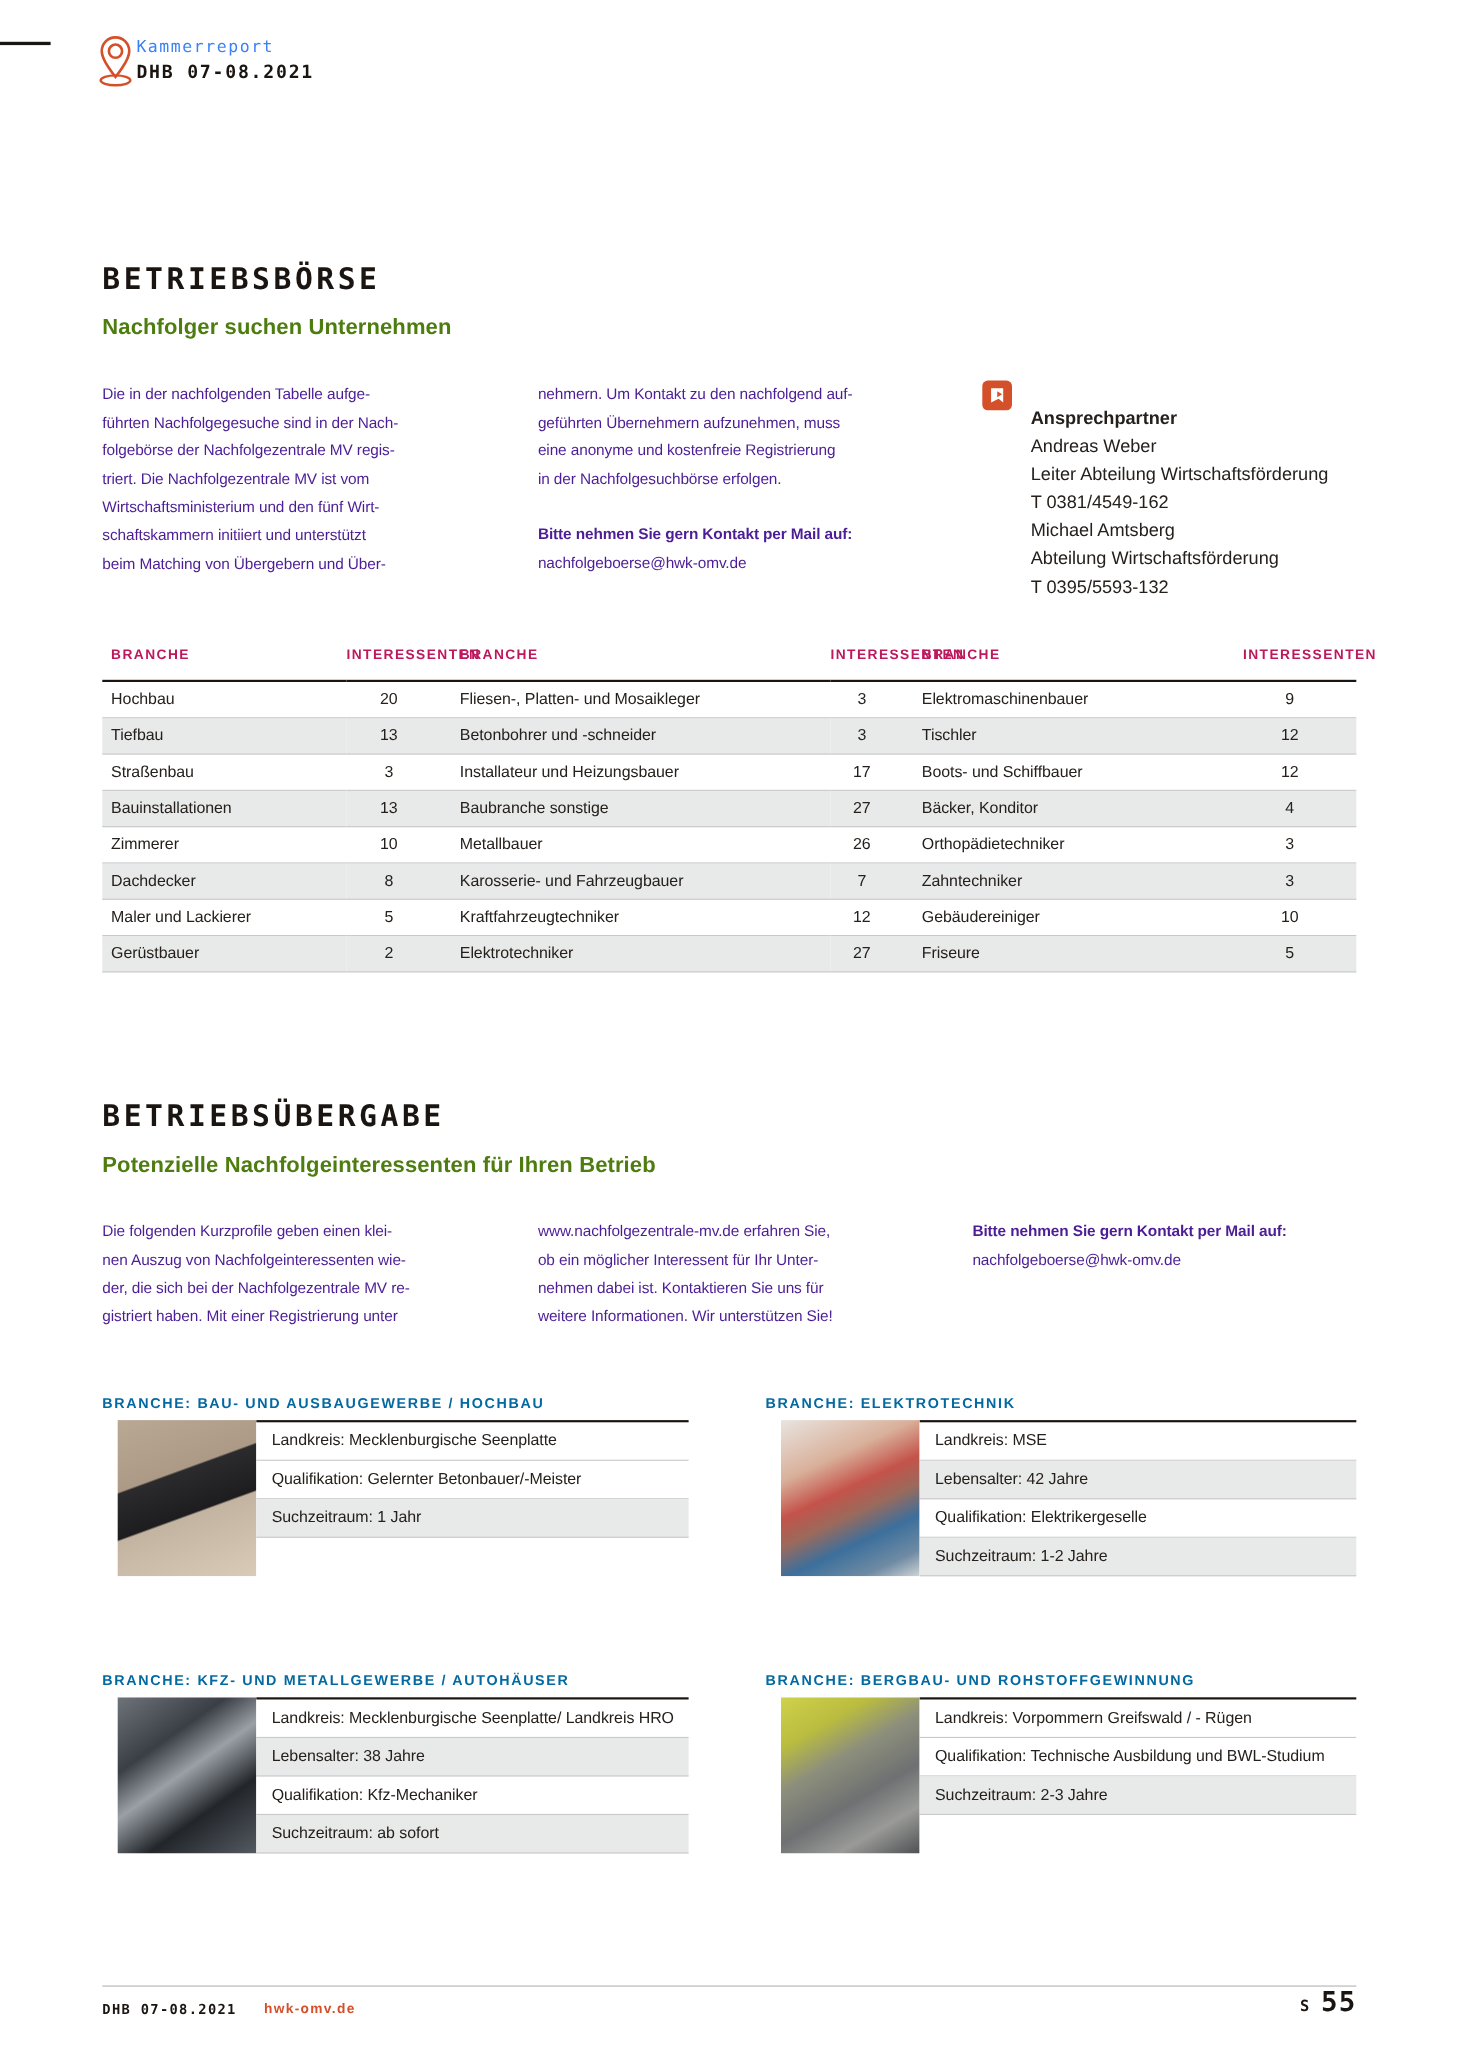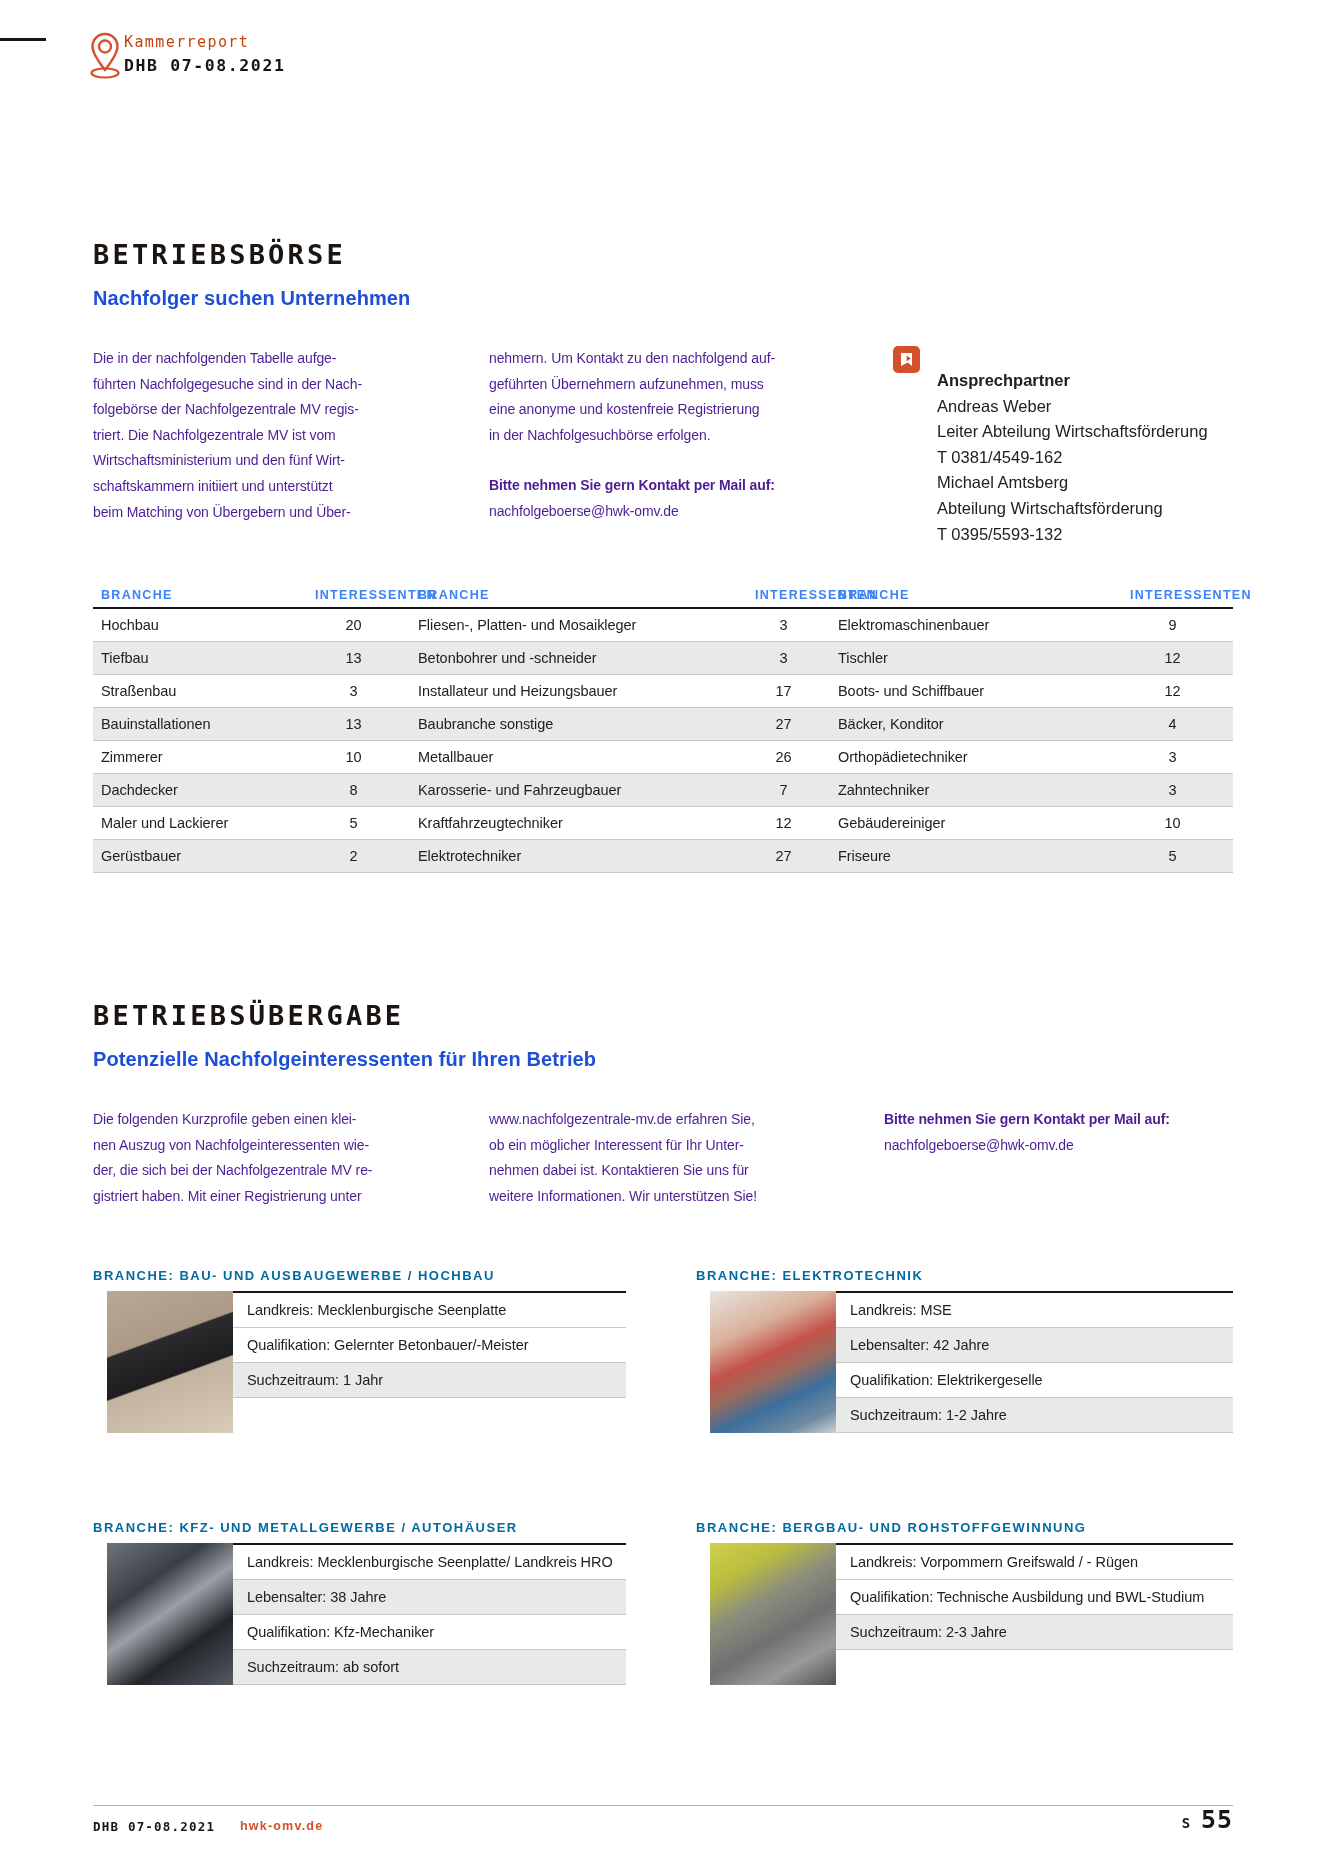--- a/index.html
+++ b/index.html
@@ -37,21 +37,21 @@
     width: 34px; height: 58px;
   }
   .runhead-text {
     position: absolute;
     left: 124px; top: 2px;
   }
   .runhead-kicker {
     font-family: "DejaVu Sans Mono", monospace;
     font-size: 15px;
     letter-spacing: 1.4px;
-    color: #c2410c;
+    color: #3b82f6;
     line-height: 20px;
   }
   .runhead-issue {
     font-family: "DejaVu Sans Mono", monospace;
     font-size: 16.5px;
     font-weight: bold;
     letter-spacing: 1.6px;
     color: #1b1512;
     line-height: 22px;
     margin-top: 3px;
@@ -64,21 +64,21 @@
     font-weight: bold;
     font-size: 27px;
     letter-spacing: 3.2px;
     color: #1b1512;
   }
   .sec-sub {
     position: absolute;
     font-family: "Liberation Sans Narrow", "Liberation Sans", sans-serif;
     font-weight: bold;
     font-size: 20px;
-    color: #1d4ed8;
+    color: #4d7c0f;
     letter-spacing: 0.1px;
   }
 
   
   .col {
     position: absolute;
     font-size: 14px;
     line-height: 25.6px;
     color: #4c1d95;
     letter-spacing: -0.1px;
@@ -105,23 +105,23 @@
   .btable {
     position: absolute;
     border-collapse: collapse;
     table-layout: fixed;
   }
   .btable th {
     font-family: "Liberation Sans Narrow", "Liberation Sans", sans-serif;
     font-weight: bold;
     font-size: 12.5px;
     letter-spacing: 1.3px;
-    color: #3b82f6;
+    color: #be185d;
     text-align: left;
-    padding: 0 0 5px 8px;
+    padding: 0 0 16px 8px;
     border-bottom: 2.2px solid #1b1512;
     vertical-align: bottom;
     margin-top: 36px;
   }
   .btable th.num { text-align: right; padding-right: 18px; padding-left: 0; }
   .btable td {
     font-size: 14.5px;
     color: #25201c;
     padding: 8px 0 8px 8px;
     border-bottom: 1px solid #c9c9c9;

